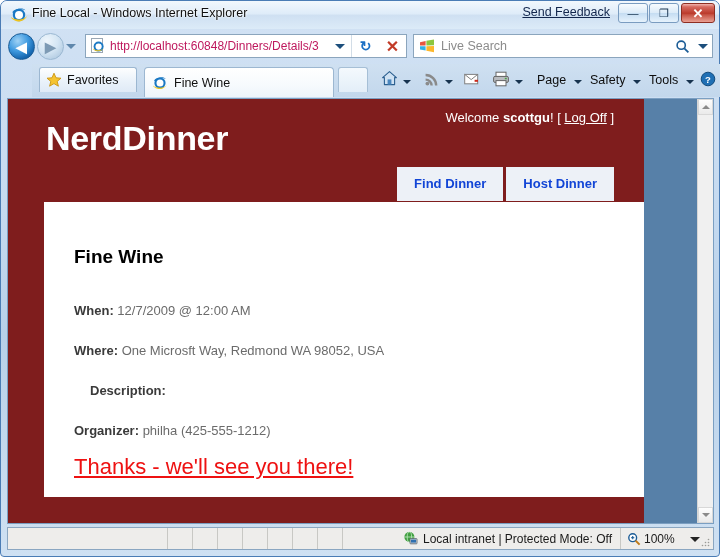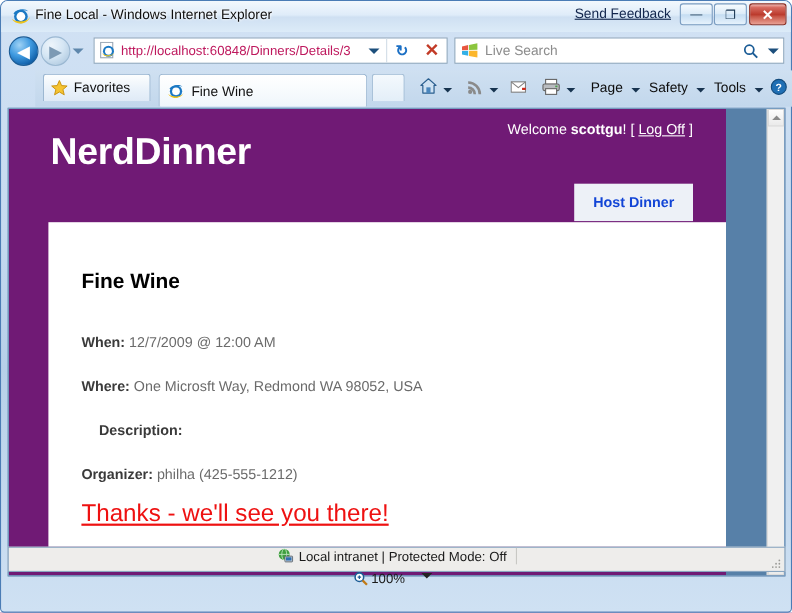--- a/index.html
+++ b/index.html
@@ -295,23 +295,22 @@
     width: 707px; height: 426px;
     background: #5780a8;
     border: 1px solid #7b9fc2;
     box-sizing: border-box;
     overflow: hidden;
   }
   #page-area {
     position: absolute;
     left: 0; top: 0;
     width: 636px; height: 424px;
-    background: #701a75;
+    background: #7f1d1d;
     overflow: hidden;
-    padding-left: 16px;
   }
 
   
   #site-logo {
     position: absolute;
     left: 38px; top: 20px;
     font-size: 34px;
     font-weight: bold;
     color: #ffffff;
     letter-spacing: -0.3px;
@@ -424,51 +423,50 @@
     position: absolute;
     left: 0; top: 17px;
     width: 15px; height: 0px;
     background: #f5f5f5;
     cursor: pointer;
   }
 
   
   #statusbar {
     position: absolute;
-    left: 6px; top: 496px;
+    left: 6px; top: 526px;
     width: 707px; height: 23px;
     background: #eeedeb;
     border: 1px solid #8aa6c1;
     box-sizing: border-box;
     display: flex;
     align-items: center;
     font-size: 12px;
     color: #1a1a1a;
-    flex-direction: column;
   }
   .sb-cell {
     height: 21px;
     border-right: 1px solid #c8c8c4;
     box-sizing: border-box;
   }
   #sb-blank1 { width: 160px; }
   .sb-tiny { width: 25px; }
   #sb-zone {
     flex: 1 1 auto;
     display: flex; align-items: center;
     justify-content: flex-end;
     padding-right: 8px;
     border-right: 1px solid #c8c8c4;
     height: 21px;
     box-sizing: border-box;
   }
   #zone-icon { width: 15px; height: 15px; margin-right: 5px; flex:0 0 auto;}
   #sb-zoom {
     width: 92px; height: 30px;
-    display: flex; align-items: flex-end;
+    display: flex; align-items: center;
     box-sizing: border-box;
     padding-left: 6px;
   }
   #zoom-icon { width: 14px; height: 14px; margin-right: 3px; flex:0 0 auto; }
   #zoom-level { font-size: 12px; }
   #zoom-caret {
     position: relative; width: 16px; height: 20px; margin-left: 12px; cursor: pointer;
   }
   #zoom-caret:after {
     content:"";
@@ -652,20 +650,21 @@
   </div>
 
   <div id="viewport">
     <div id="page-area">
 
       <div id="site-logo">NerdDinner</div>
 
       <div id="welcome-bar"><span>Welcome </span><b>scottgu</b><span>! [ </span><span id="logoff-link">Log Off</span><span> ]</span></div>
 
       <div id="site-nav">
+        <div class="site-tab">Find Dinner</div>
         <div class="site-tab">Host Dinner</div>
       </div>
 
       <div id="content-panel">
         <div id="dinner-title">Fine Wine</div>
 
         <div class="detail-row" id="row-when"><span class="lbl">When:</span><span> 12/7/2009 @ 12:00 AM</span></div>
 
         <div class="detail-row" id="row-where"><span class="lbl">Where:</span><span> One Microsft Way, Redmond WA 98052, USA</span></div>
 

